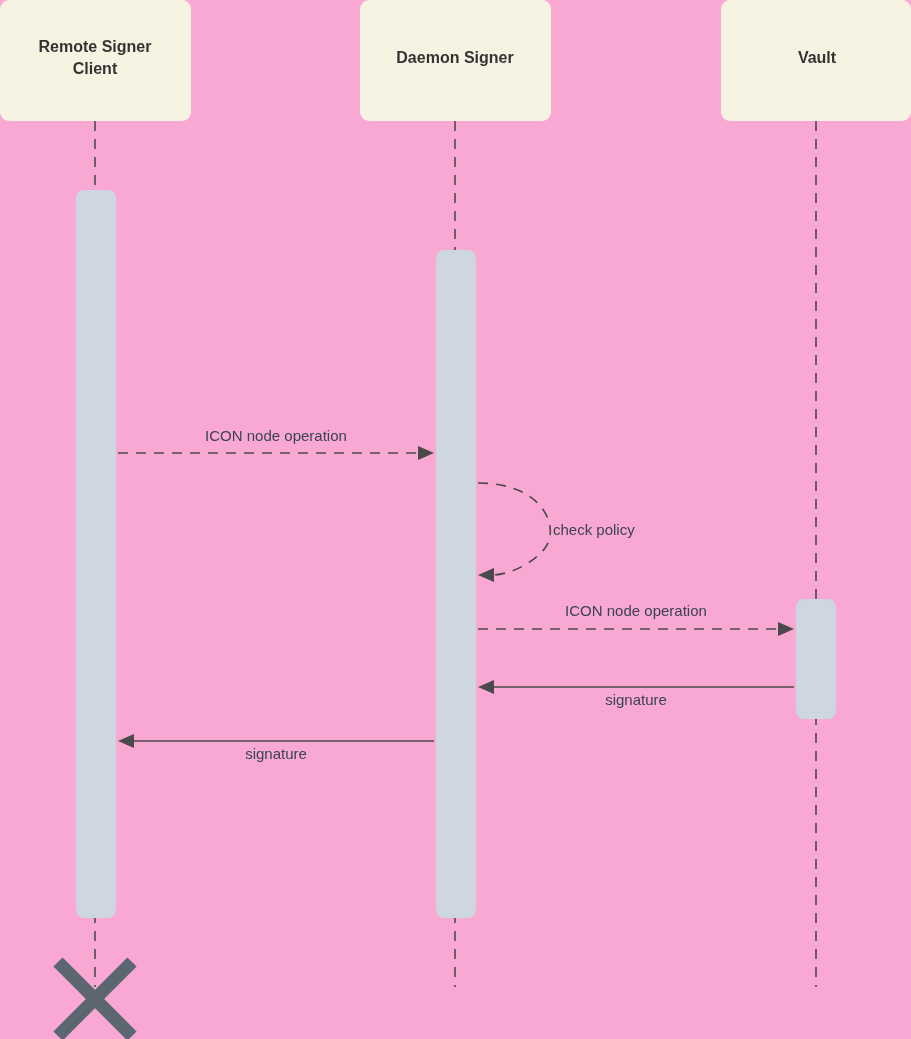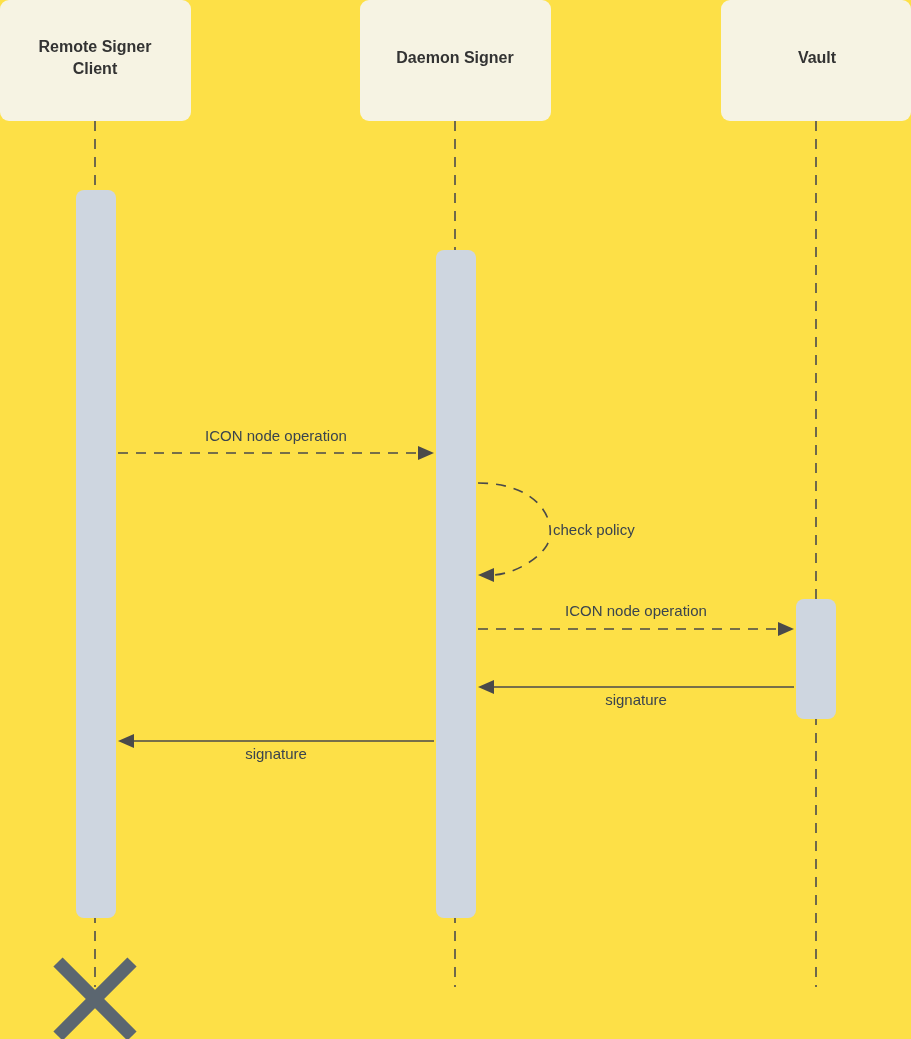--- a/index.html
+++ b/index.html
@@ -4,21 +4,21 @@
 <style>
   html, body {
     margin: 0;
     padding: 0;
     background: #000000;
   }
   #diagram-root {
     position: relative;
     width: 911px;
     height: 1039px;
-    background: #fde047;
+    background: #f9a8d4;
     overflow: hidden;
     font-family: "Liberation Sans", sans-serif;
   }
   svg.diagram-canvas {
     position: absolute;
     left: 0;
     top: 0;
     width: 911px;
     height: 1039px;
     display: block;

